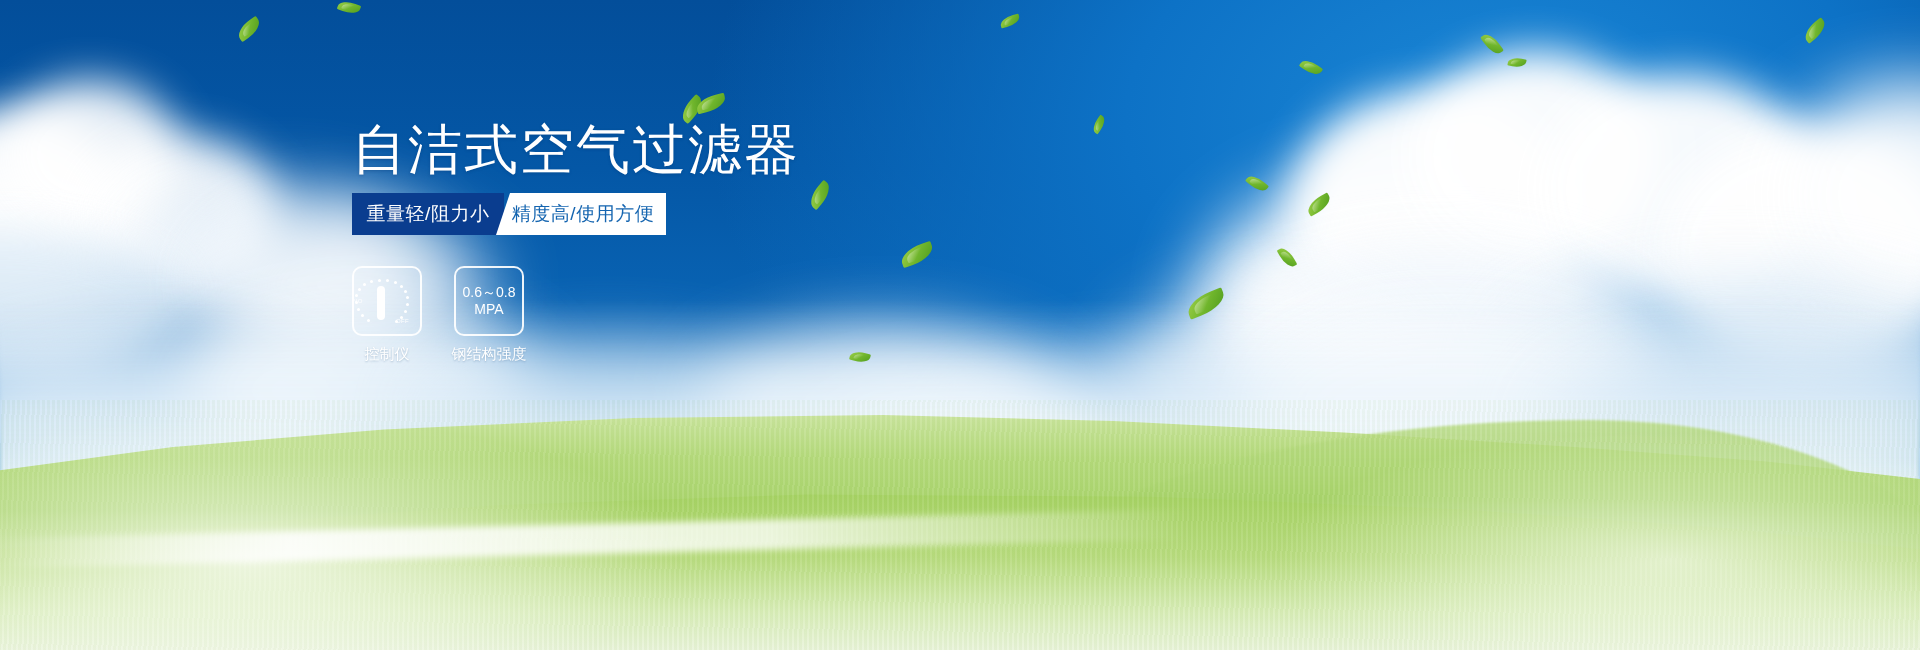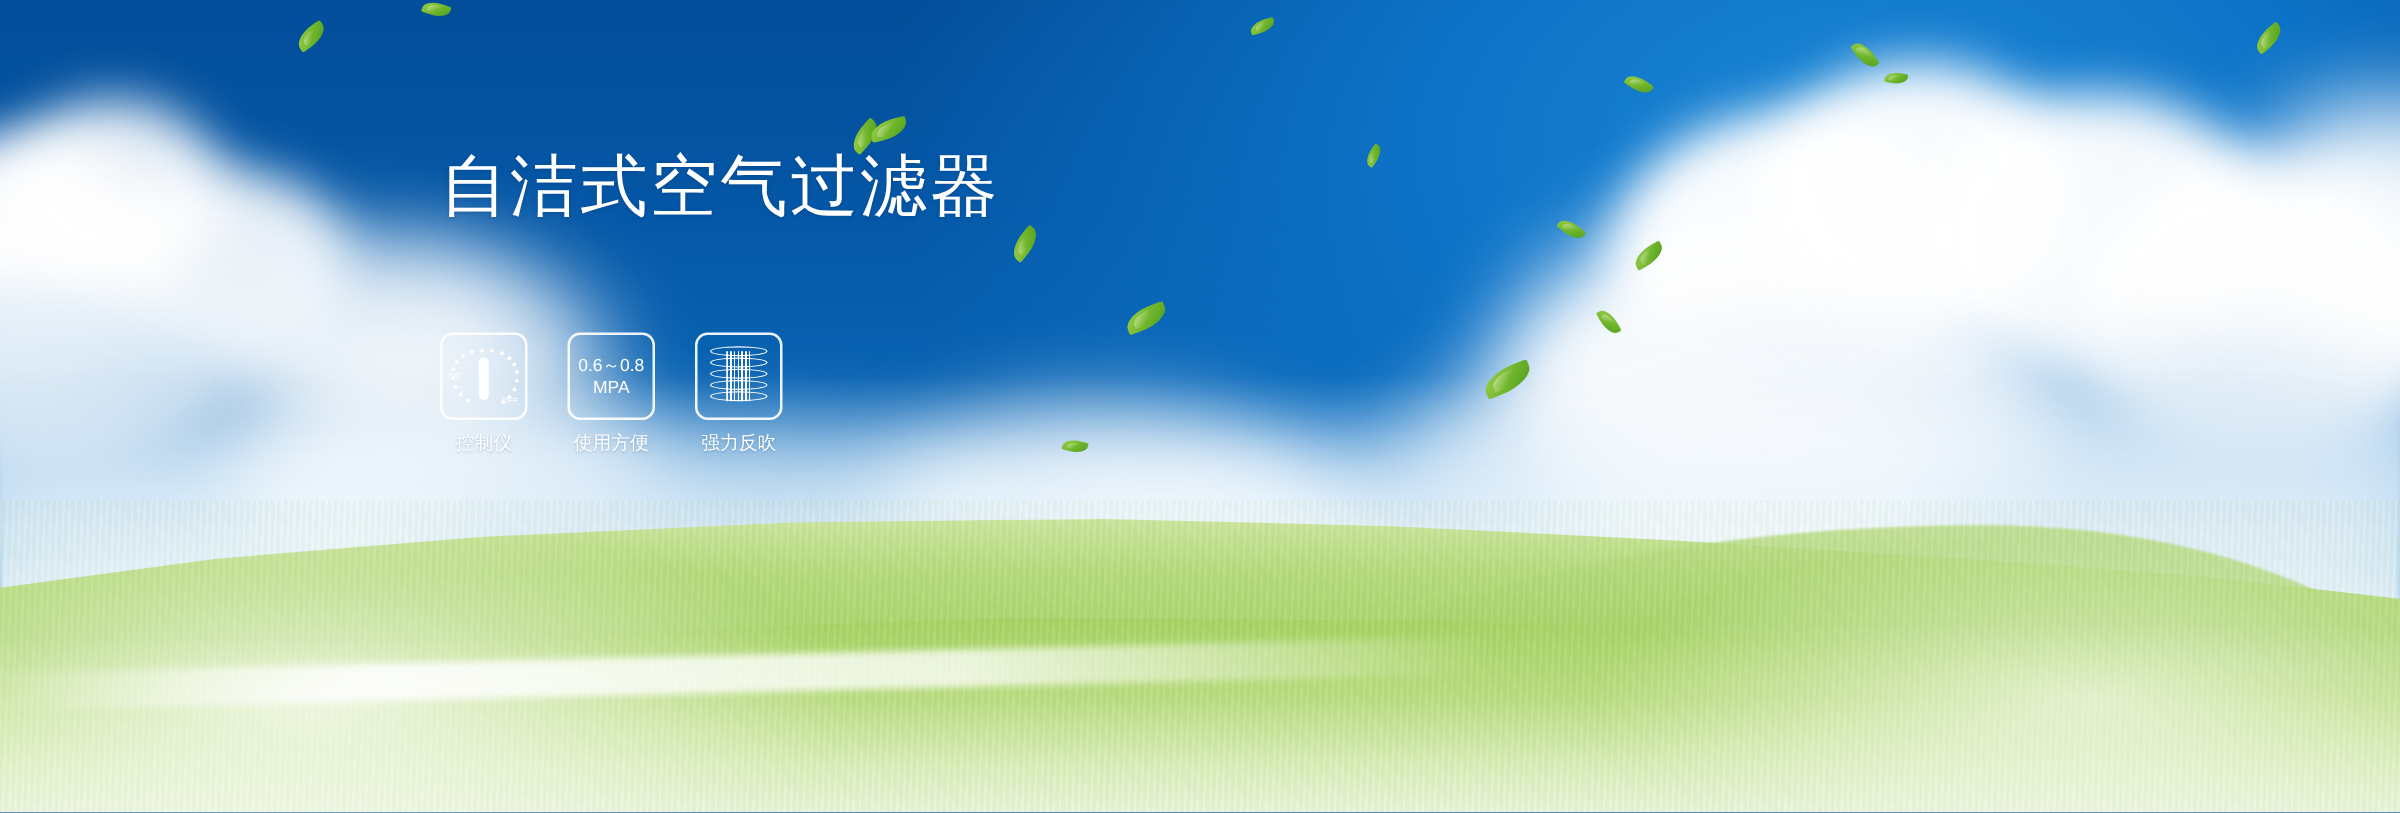--- a/index.html
+++ b/index.html
@@ -133,21 +133,21 @@
     display:flex; gap:32px;
   }
   .feature{
     width:70px;
     display:flex; flex-direction:column; align-items:center;
   }
   .fbox{
     width:70px; height:70px;
     border:2px solid rgba(255,255,255,.92);
     border-radius:10px;
-    display:flex; flex-direction:column; align-items:center; justify-content:center;
+    display:flex; flex-direction:column; justify-content:center;
     color:#ffffff;
     position:relative;
     overflow:hidden;
   }
   .fbox .txt{
     font-size:14px; line-height:17px; text-align:center; letter-spacing:0px;
     white-space:pre-line;
   }
   .flabel{
     margin-top:9px; font-size:15px; color:#ffffff; white-space:nowrap;
@@ -258,20 +258,24 @@
 
   <div class="content">
 
     <div class="titleLeaves">
       <div class="leaf" style="left:2px;  top:14px; width:28px; height:14px; transform:rotate(-48deg);"></div>
       <div class="leaf" style="left:20px; top:8px;  width:30px; height:15px; transform:rotate(-14deg);"></div>
     </div>
 
     <h1 class="title">自洁式空气过滤器</h1>
 
+    <div class="tabs">
+      <div class="tab tab-dark">重量轻/阻力小</div>
+      <div class="tab tab-light">精度高/使用方便</div>
+    </div>
 
     <div class="features">
 
       <div class="feature">
         <div class="fbox">
           <div class="gauge">
             <div class="dot" style="left:24px; top:3px;"></div>
             <div class="dot" style="left:32px; top:3.4px;"></div>
             <div class="dot" style="left:16px; top:4px;"></div>
             <div class="dot" style="left:40px; top:5px;"></div>
@@ -295,34 +299,21 @@
           </div>
         </div>
         <div class="flabel">控制仪</div>
       </div>
 
       <div class="feature">
         <div class="fbox">
           <div class="txt">0.6～0.8
 MPA</div>
         </div>
-        <div class="flabel">使用方便</div>
+        <div class="flabel">钢结构强度</div>
       </div>
 
-      <div class="feature">
-        <div class="fbox">
-          <div class="cart">
-            <div class="body"></div>
-            <div class="ring" style="top:0px;"></div>
-            <div class="ring" style="top:9px;"></div>
-            <div class="ring" style="top:18px;"></div>
-            <div class="ring" style="top:27px;"></div>
-            <div class="ring" style="top:36px;"></div>
-          </div>
-        </div>
-        <div class="flabel">强力反吹</div>
-      </div>
 
 
 
     </div>
   </div>
 </div>
 
 </body></html>

